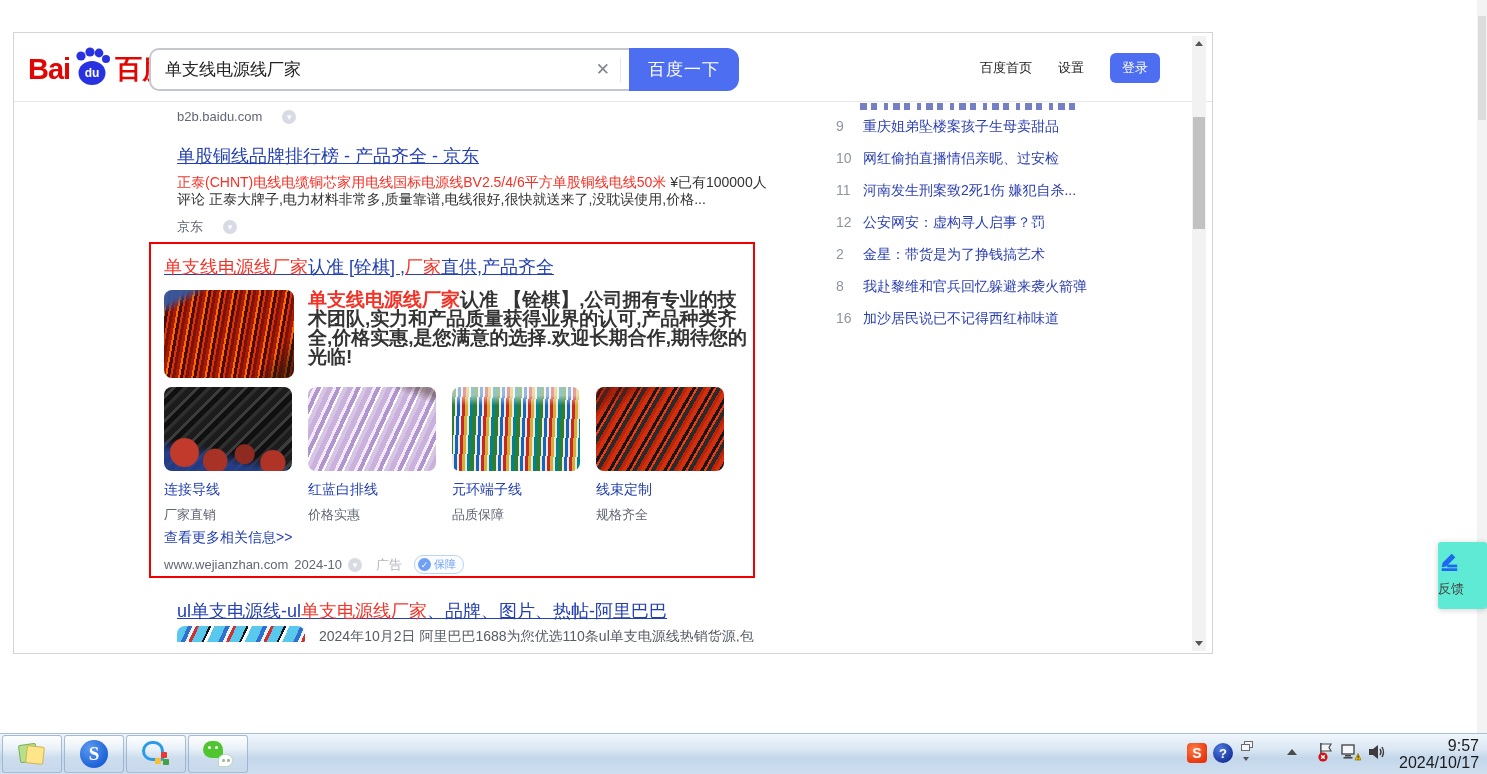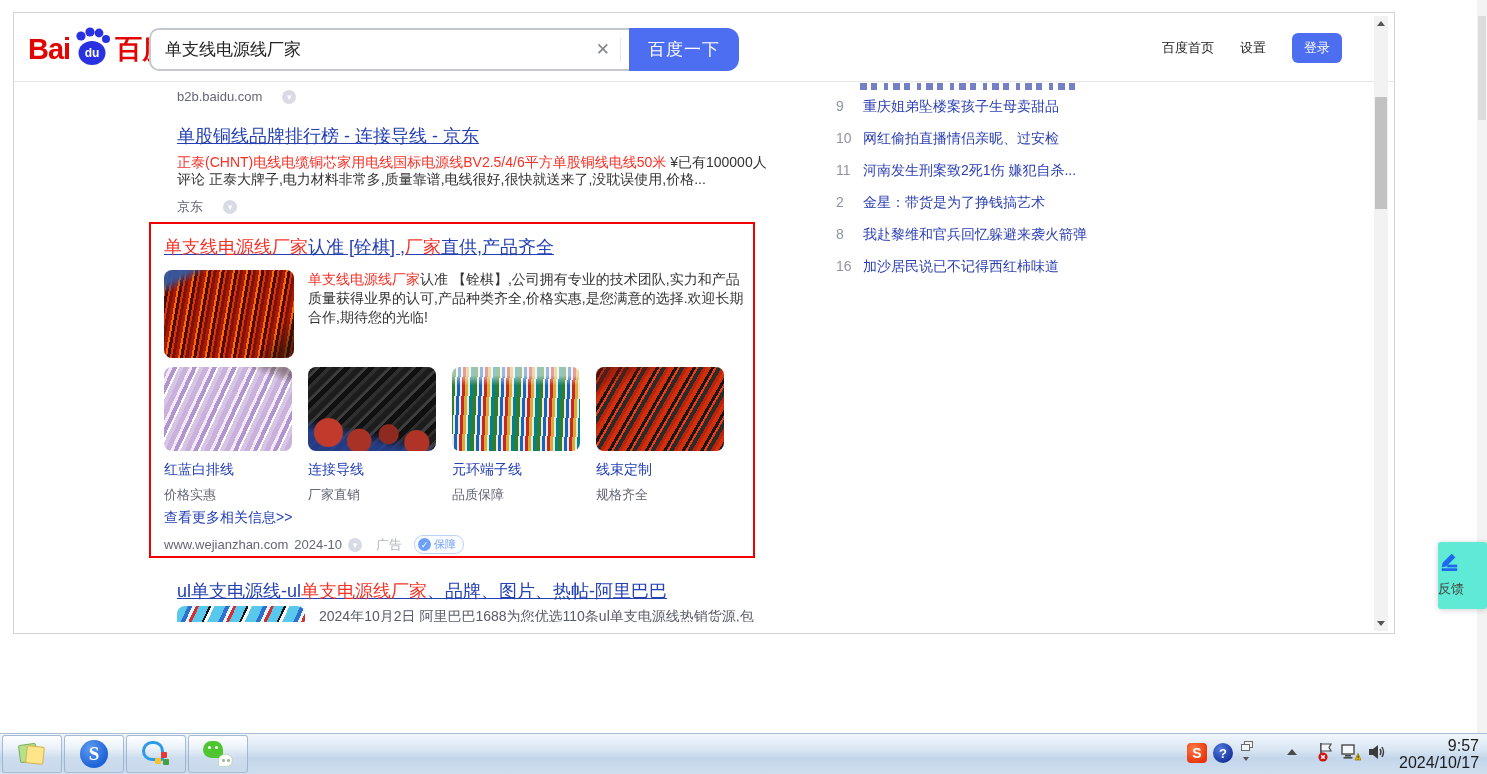--- a/index.html
+++ b/index.html
@@ -1,21 +1,21 @@
 <!DOCTYPE html>
 <html><head>
 <meta charset="utf-8">
 <style>
   * { margin:0; padding:0; box-sizing:border-box; }
   html,body { width:1487px; height:774px; overflow:hidden; background:#ffffff;
               font-family:"Liberation Sans", sans-serif; }
   .stage { position:relative; width:1487px; height:774px; background:#fff; }
 
   
-  .bwin { position:absolute; left:13px; top:12px; width:1382px; height:622px;
+  .bwin { position:absolute; left:13px; top:32px; width:1200px; height:622px;
           background:#fff; border:1px solid #d4d4d4; }
   .bheader { position:absolute; left:0; top:0; width:100%; height:69px; background:#fff;
              border-bottom:1px solid #e7e7e7; }
   .logo { position:absolute; left:14px; top:15px; height:42px; display:flex; align-items:center; }
   .logo .bai { color:#e10602; font-size:29px; font-weight:bold; letter-spacing:-1px; }
   .logo .cn  { color:#e10602; font-size:27px; font-weight:bold; margin-left:2px; }
   .paw { width:40px; height:40px; margin:0 1px 0 2px; position:relative; top:-2px; }
 
   .searchbox { position:absolute; left:135px; top:15px; width:482px; height:43px;
                border:2px solid #c4c7ce; border-right:none; border-radius:10px 0 0 10px;
@@ -44,21 +44,21 @@
 
   
   .adbox { position:absolute; left:135px; top:140px; width:606px; height:336px;
            border:2px solid #f20000; background:#fff; }
   .photo { border-radius:8px; background-color:#666; }
   .photo-main { position:absolute; left:13px; top:46px; width:130px; height:88px;
     background:
       linear-gradient(150deg, rgba(54,88,158,.95) 0 9%, rgba(54,88,158,0) 16%),
       linear-gradient(310deg, rgba(30,20,10,.6) 0 8%, rgba(0,0,0,0) 20%),
       repeating-linear-gradient(100deg,#a81a08 0 3px,#ff6a00 3px 5px,#4a0c04 5px 8px,#d8330e 8px 10px,#7c1406 10px 13px); }
-  .ad-desc { position:absolute; left:157px; top:46px; width:442px; font-size:14px; line-height:19px; color:#333; }
+  .ad-desc { position:absolute; left:157px; top:46px; width:442px; font-size:19px; line-height:19px; color:#333;font-weight:bold; }
   .cards { position:absolute; left:13px; top:143px; display:flex; gap:16px; }
   .card { width:128px; display:flex; flex-direction:column; }
   .card-thumb { width:128px; height:84px; border-radius:8px; }
   .thumb-0 { background:
       radial-gradient(circle at 16% 78%, #c13a2b 0 11%, rgba(0,0,0,0) 12%),
       radial-gradient(circle at 40% 88%, #a93226 0 11%, rgba(0,0,0,0) 12%),
       radial-gradient(circle at 63% 80%, #8e2a20 0 9%, rgba(0,0,0,0) 10%),
       radial-gradient(circle at 85% 90%, #b03327 0 9%, rgba(0,0,0,0) 10%),
       linear-gradient(12deg, rgba(38,66,150,.85) 18%, rgba(38,66,150,0) 30%),
       repeating-linear-gradient(135deg,#1c1c1c 0 6px,#3c3c3c 6px 9px,#101010 9px 14px,#2e2e2e 14px 17px); }
@@ -202,21 +202,21 @@
 
     <div class="content">
 
       <div class="results">
 
         <div class="src-row pos-a" style="left:13px; top:7px;">
           <span>b2b.baidu.com</span>
           <span class="dd-circle">▾</span>
         </div>
 
-        <a class="r-title pos-a" style="left:13px; top:42px;">单股铜线品牌排行榜 - 连接导线 - 京东</a>
+        <a class="r-title pos-a" style="left:13px; top:42px;">单股铜线品牌排行榜 - 产品齐全 - 京东</a>
         <div class="r-desc pos-a" style="left:13px; top:72px; width:600px;">
           <span class="em">正泰(CHNT)电线电缆铜芯家用电线国标电源线BV2.5/4/6平方单股铜线电线50米 </span><span>¥已有100000人评论 正泰大牌子,电力材料非常多,质量靠谱,电线很好,很快就送来了,没耽误使用,价格...</span>
         </div>
         <div class="src-row pos-a" style="left:13px; top:116px;">
           <span>京东</span>
           <span class="dd-circle">▾</span>
         </div>
 
         <a class="r-title pos-a" style="left:13px; top:497px;" id="org2-title"><span>ul单支电源线-ul</span><span class="em">单支电源线厂家</span><span>、品牌、图片、热帖-阿里巴巴</span></a>
         <div class="thumb-strip photo" style="left:13px;"></div>
@@ -224,29 +224,29 @@
       </div>
 
       <div class="adbox">
         <a class="r-title pos-a" style="left:13px; top:11px;" id="ad-title"><span class="em">单支线电源线厂家</span><span>认准 [铨棋] ,</span><span class="em">厂家</span><span>直供,产品齐全</span></a>
         <div class="photo photo-main"></div>
         <div class="ad-desc">
           <span class="em">单支线电源线厂家</span><span>认准 【铨棋】,公司拥有专业的技术团队,实力和产品质量获得业界的认可,产品种类齐全,价格实惠,是您满意的选择.欢迎长期合作,期待您的光临!</span>
         </div>
         <div class="cards" id="ad-cards">
   <div class="card">
+    <div class="card-thumb photo thumb-0"></div>
+    <a class="card-title">连接导线</a>
+    <div class="card-sub">厂家直销</div>
+  </div>
+
+  <div class="card">
     <div class="card-thumb photo thumb-1"></div>
     <a class="card-title">红蓝白排线</a>
     <div class="card-sub">价格实惠</div>
-  </div>
-
-  <div class="card">
-    <div class="card-thumb photo thumb-0"></div>
-    <a class="card-title">连接导线</a>
-    <div class="card-sub">厂家直销</div>
   </div>
 
   <div class="card">
     <div class="card-thumb photo thumb-2"></div>
     <a class="card-title">元环端子线</a>
     <div class="card-sub">品质保障</div>
   </div>
 
   <div class="card">
     <div class="card-thumb photo thumb-3"></div>
@@ -278,20 +278,24 @@
   <div class="trend-row">
     <span class="trend-num">10</span>
     <a class="trend-label">网红偷拍直播情侣亲昵、过安检</a>
   </div>
 
   <div class="trend-row">
     <span class="trend-num">11</span>
     <a class="trend-label">河南发生刑案致2死1伤 嫌犯自杀...</a>
   </div>
 
+  <div class="trend-row">
+    <span class="trend-num">12</span>
+    <a class="trend-label">公安网安：虚构寻人启事？罚</a>
+  </div>
 
   <div class="trend-row">
     <span class="trend-num">2</span>
     <a class="trend-label">金星：带货是为了挣钱搞艺术</a>
   </div>
 
   <div class="trend-row">
     <span class="trend-num">8</span>
     <a class="trend-label">我赴黎维和官兵回忆躲避来袭火箭弹</a>
   </div>

